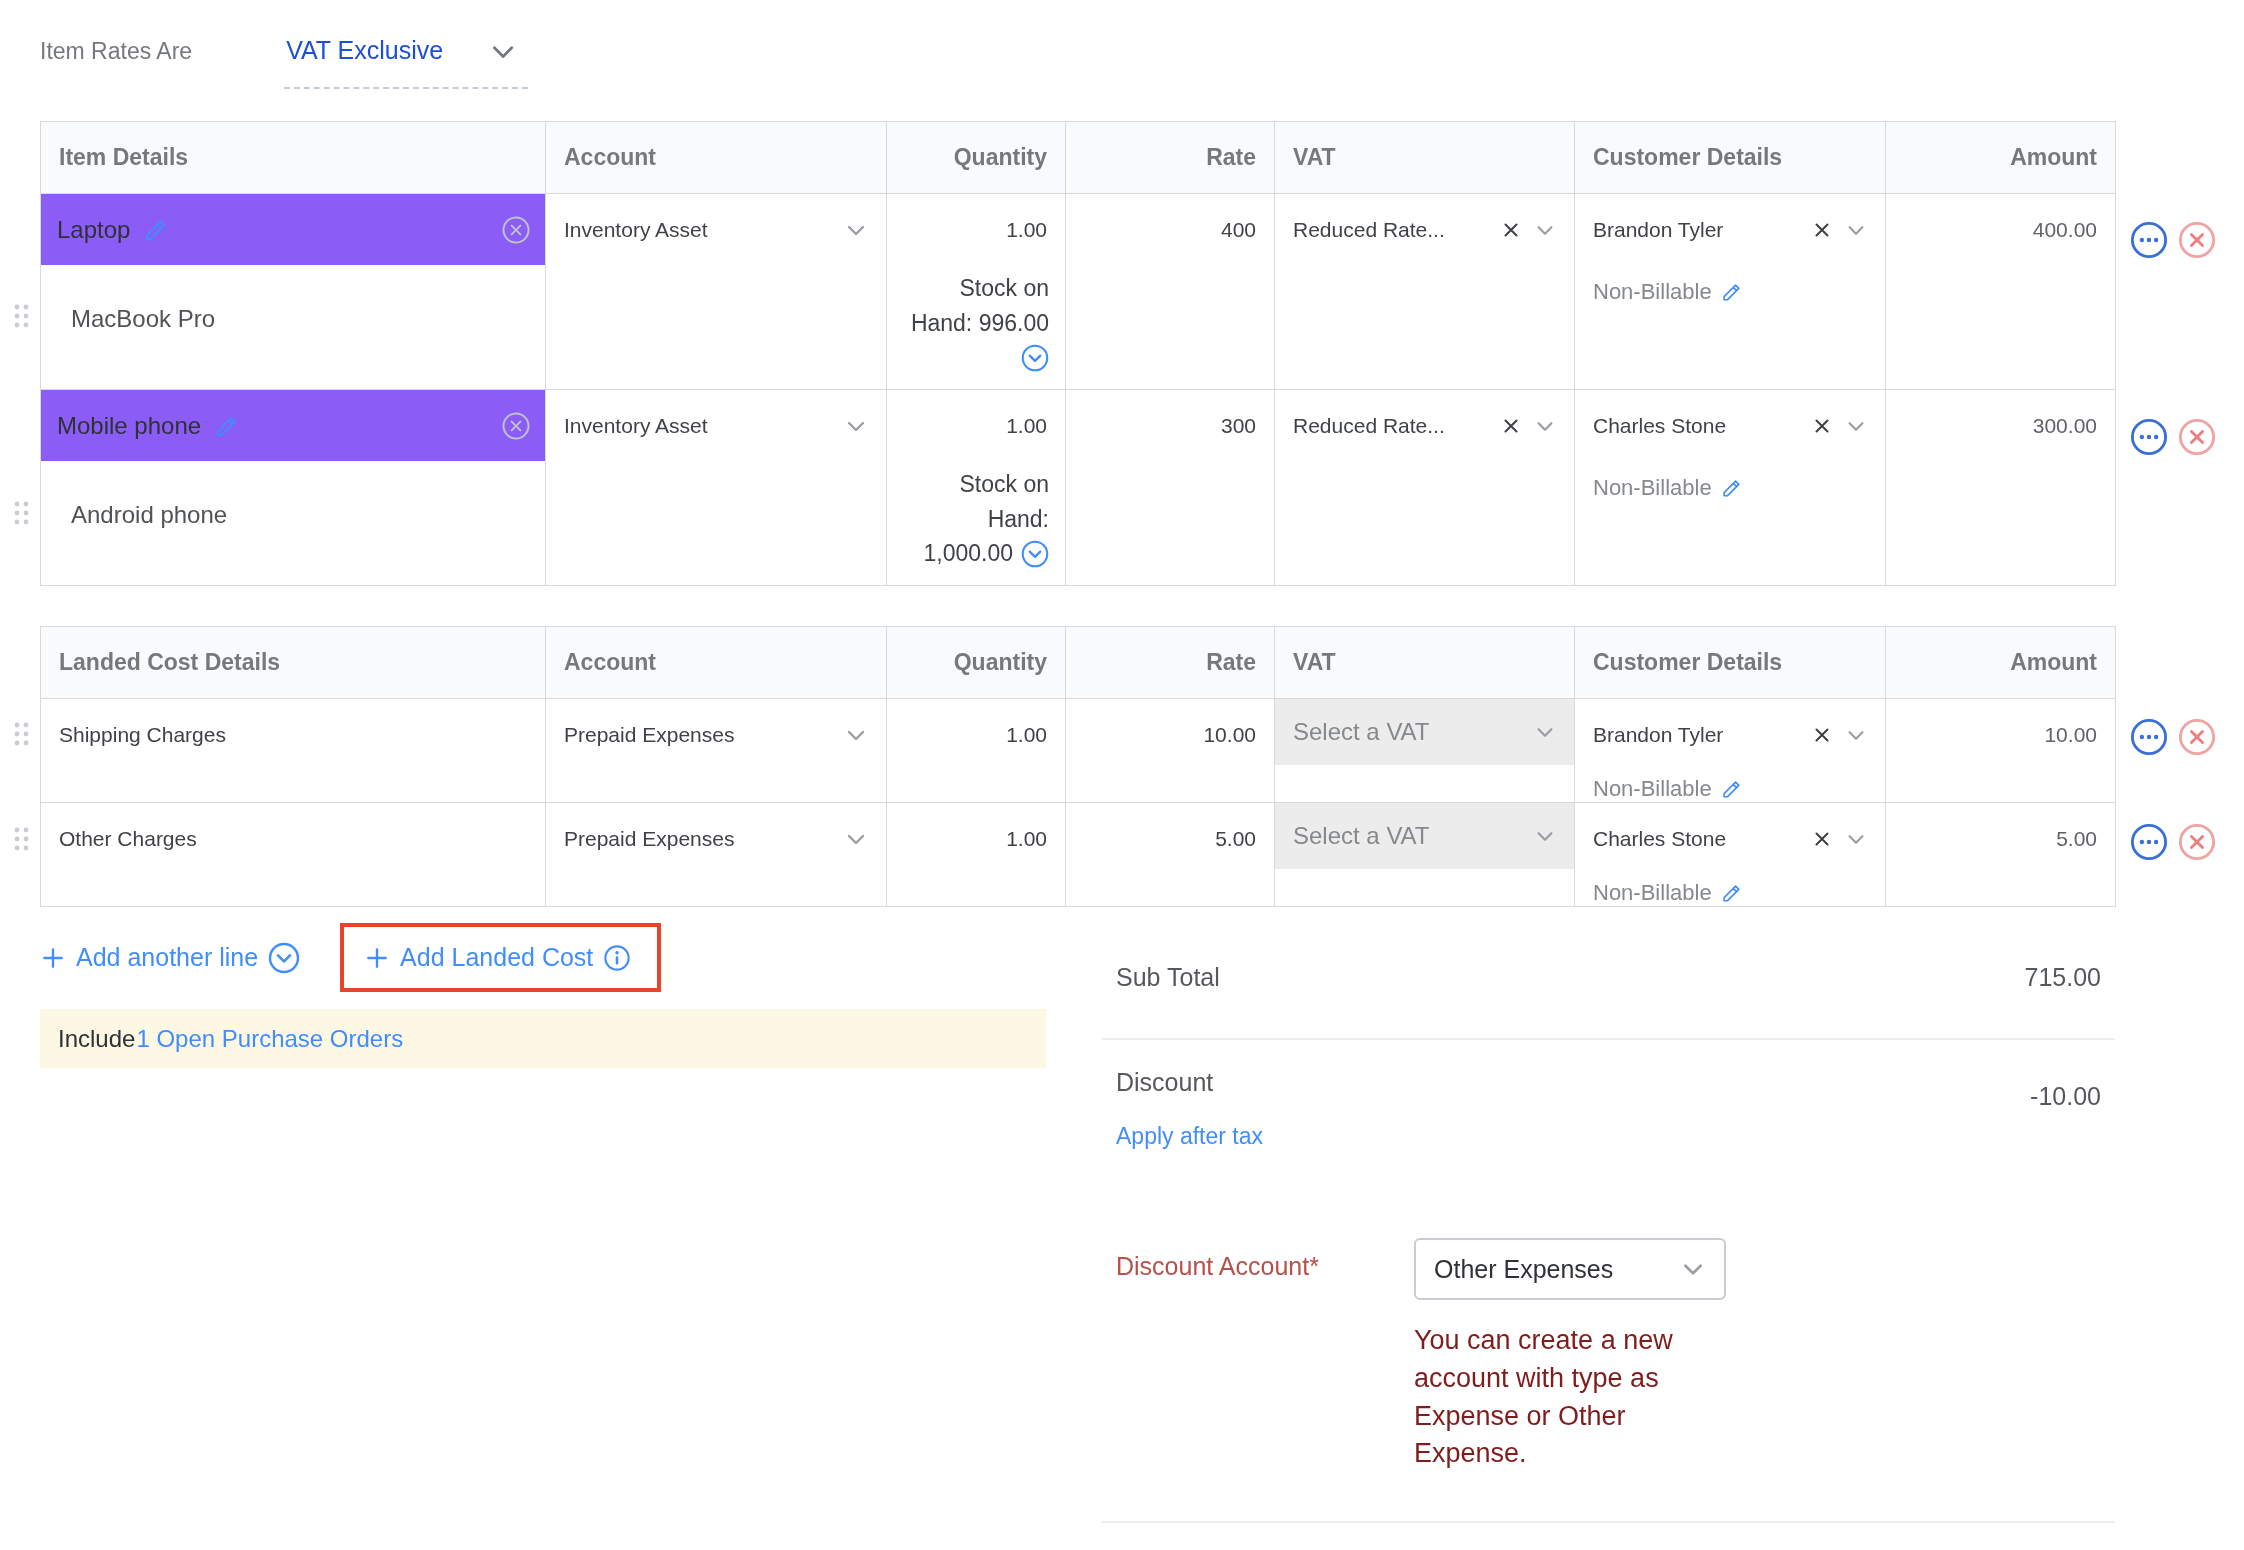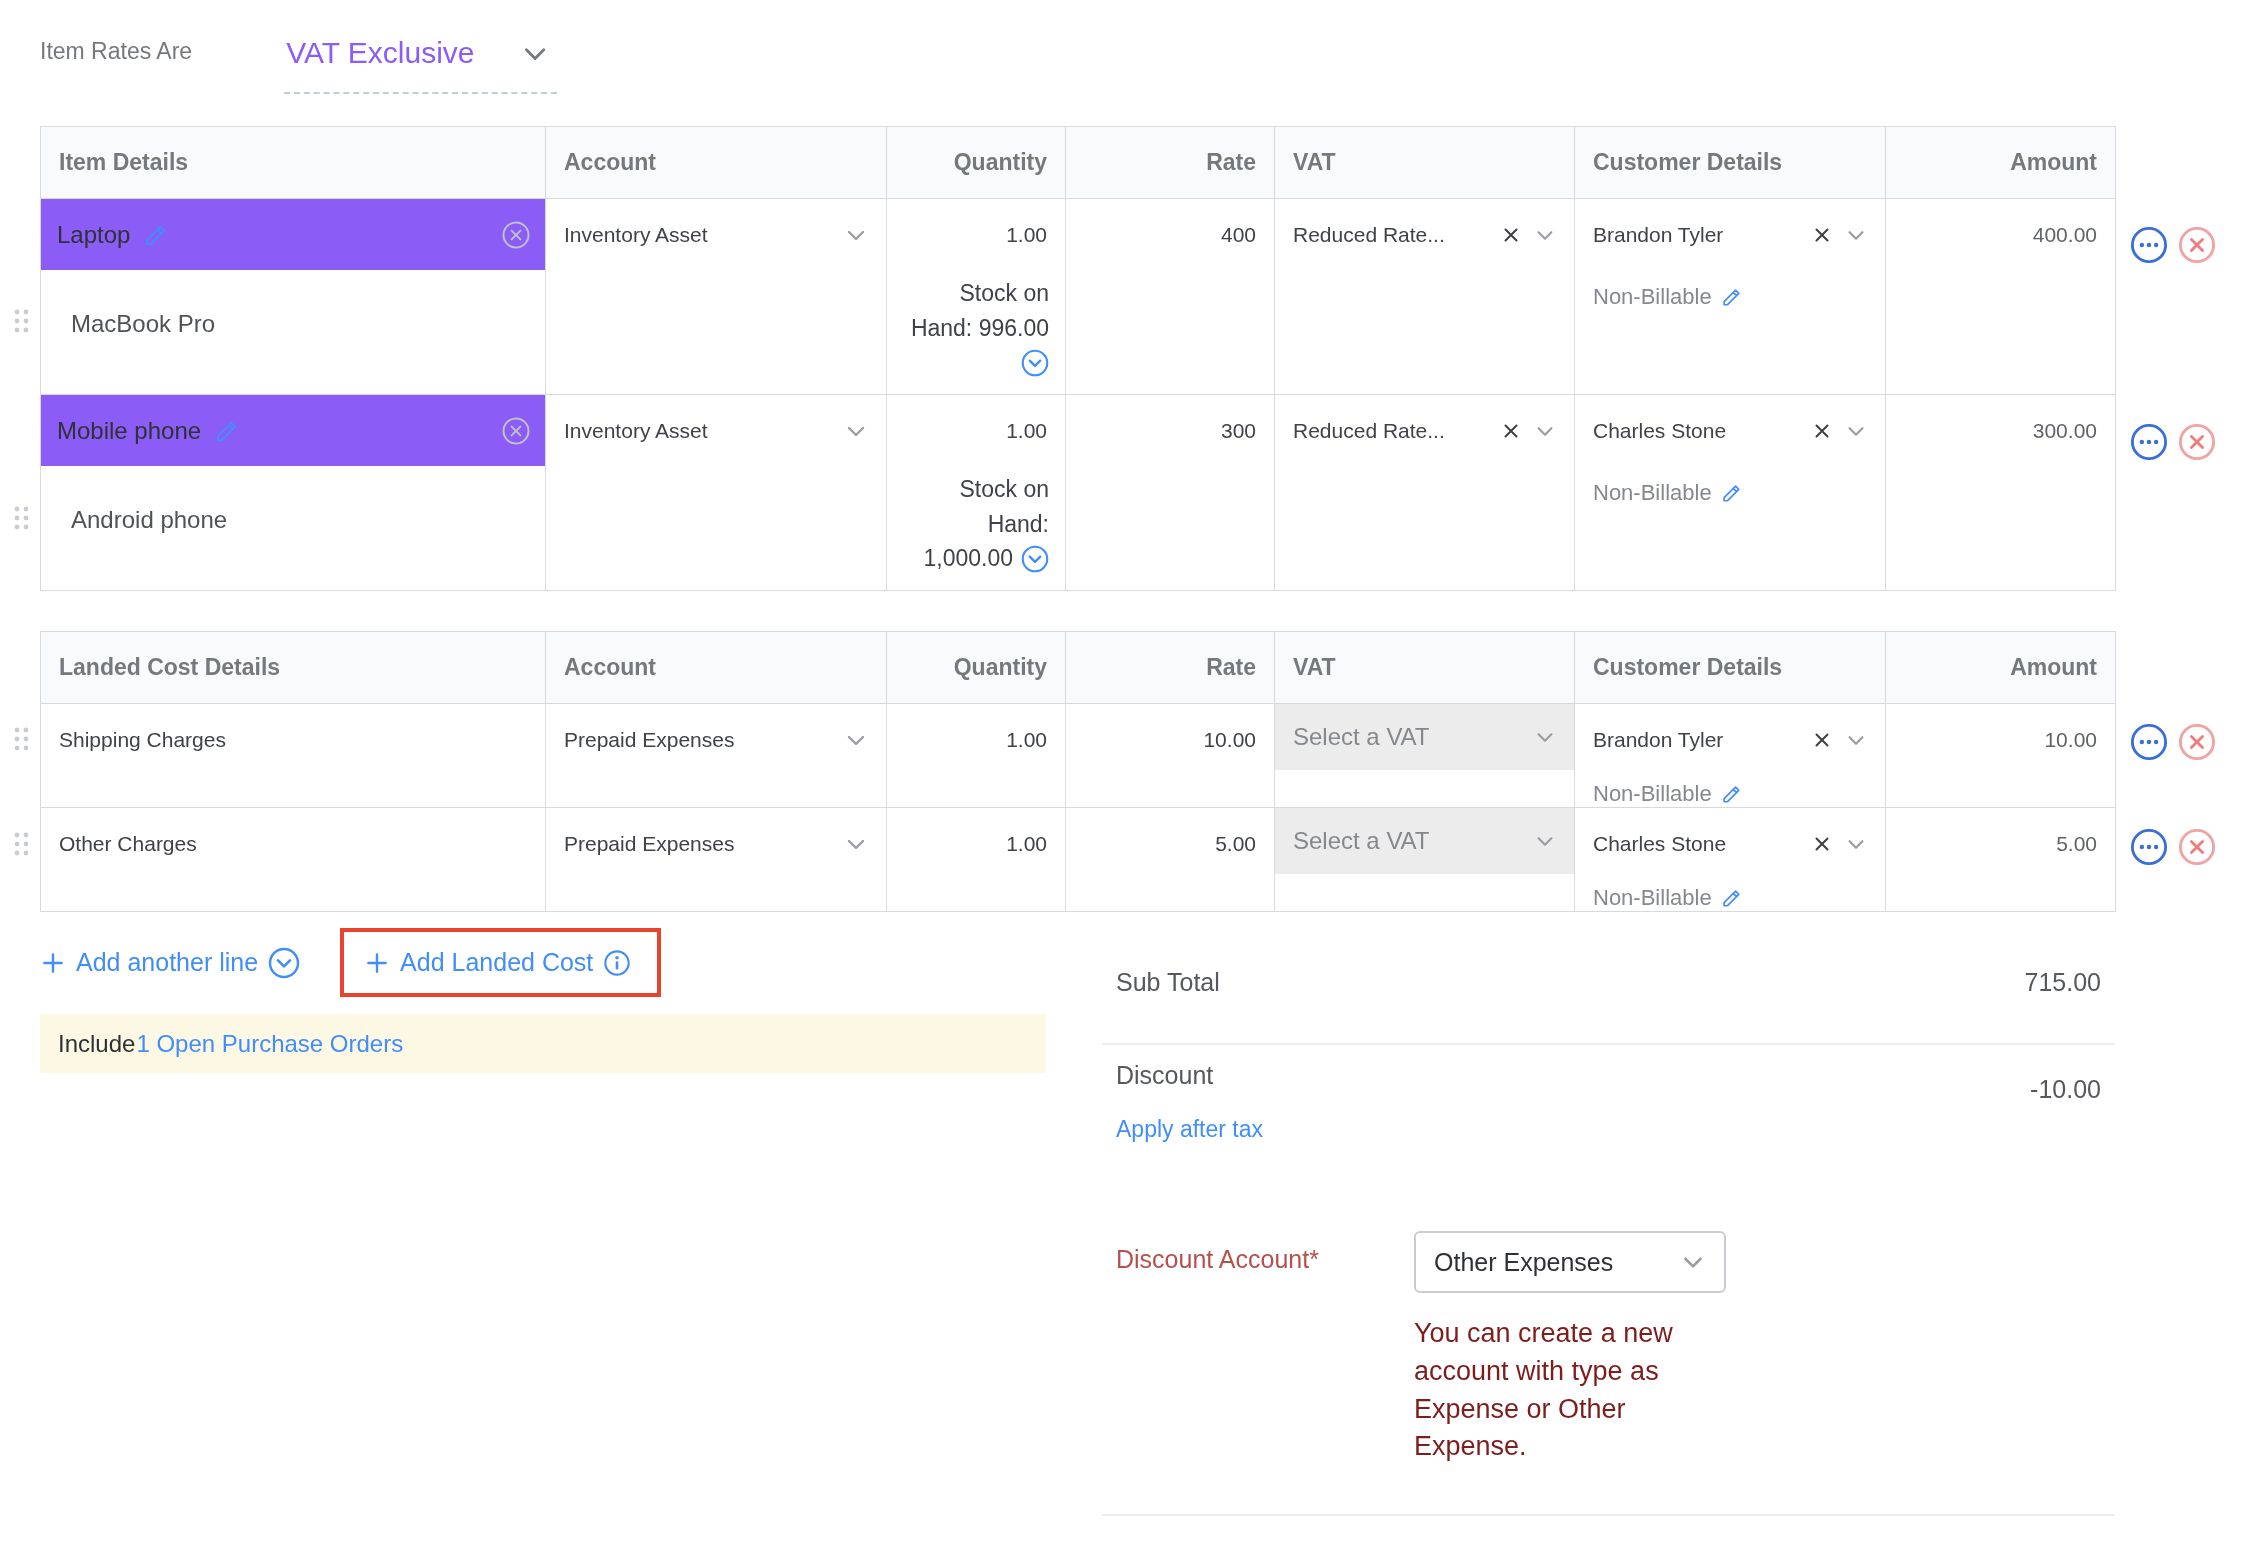--- a/index.html
+++ b/index.html
@@ -4,21 +4,21 @@
 <style>
   * { box-sizing: border-box; margin: 0; padding: 0; }
   body { background: #fff; font-family: "Liberation Sans", sans-serif; }
   .page { position: relative; width: 2244px; height: 1550px; background: #fff; overflow: hidden; color: #3c3f44; }
 
   
   .toolbar { display: flex; align-items: flex-start; margin: 30px 0 0 40px; }
   .toolbar .lbl { font-size: 23px; color: #75787d; padding-top: 8px; }
   .rates-dd { margin-left: 92px; display: flex; align-items: center; gap: 46px;
               border-bottom: 2px dashed #c3cdd9; padding: 6px 10px 22px 2px; cursor: pointer; min-width: 244px; }
-  .rates-dd .val { font-size: 30px; color: #8b5cf6; }
+  .rates-dd .val { font-size: 25px; color: #1d4ed8; }
 
   
   .table-wrap { position: relative; margin-top: 32px; }
   .table-wrap.second { margin-top: 40px; }
   table.grid { border-collapse: collapse; table-layout: fixed; width: 2075px; margin-left: 40px; background: #fff; }
   table.grid th, table.grid td { border: 1px solid #d7dadd; vertical-align: top; }
   table.grid th { background: #f9fafb; height: 72px; font-size: 23px; font-weight: 700; color: #75787d; text-align: left; padding: 0 18px; vertical-align: middle; }
   table.grid th.num { text-align: right; }
   tr.row-item td { height: 196px; }
   tr.row-lc td { height: 104px; }
@@ -50,21 +50,21 @@
   .link-btn { display: flex; align-items: center; gap: 10px; color: #408dfb; font-size: 25px; cursor: pointer; white-space: nowrap; }
   .add-landed-wrap { margin-left: 40px; border: 4px solid #e8432c; padding: 16px 26px 16px 20px; display: flex; align-items: center; }
 
   .banner { position: absolute; left: 40px; top: 102px; width: 1006px; height: 59px; background: #fcf8e3; display: flex; align-items: center; padding: 0 18px; gap: 1px; font-size: 24px; }
   .banner .inc { color: #2e3136; }
   .banner a { color: #408dfb; text-decoration: none; cursor: pointer; }
 
   .summary { position: absolute; left: 1102px; top: 40px; width: 1013px; font-size: 25px; color: #55585c; }
   .sum-row { display: flex; justify-content: space-between; padding: 16px 14px 0; }
   .divider { border-top: 2px solid #ebedee; margin-top: 46px; }
-  .discount-block { display: flex; margin-top: 16px; padding: 0 14px; gap: 16px; }
+  .discount-block { display: flex; margin-top: 28px; padding: 0 14px; gap: 16px; }
   .disc-left { width: 298px; }
   .apply-link { display: inline-block; margin-top: 26px; color: #408dfb; font-size: 23px; cursor: pointer; }
   .input-group { display: flex; height: 60px; }
   .disc-input { width: 223px; height: 60px; border: 2px solid #c6c9cd; border-right: none; border-radius: 6px 0 0 6px; text-align: right; padding: 0 16px; font-size: 25px; color: #3c3f44; font-family: "Liberation Sans", sans-serif; }
   .currency-dd { width: 88px; height: 60px; background: #eff0f1; border: 2px solid #c6c9cd; border-radius: 0 6px 6px 0; display: flex; align-items: center; justify-content: center; gap: 10px; font-size: 26px; color: #3c3f44; cursor: pointer; }
   .tri-down { width: 0; height: 0; border-left: 7px solid transparent; border-right: 7px solid transparent; border-top: 9px solid #3c3f44; }
   .disc-amount { margin-left: auto; padding-top: 14px; color: #55585c; }
 
   .account-block { display: flex; margin-top: 88px; padding: 0 14px; }
   .acct-label { width: 298px; color: #b6504b; padding-top: 14px; }

